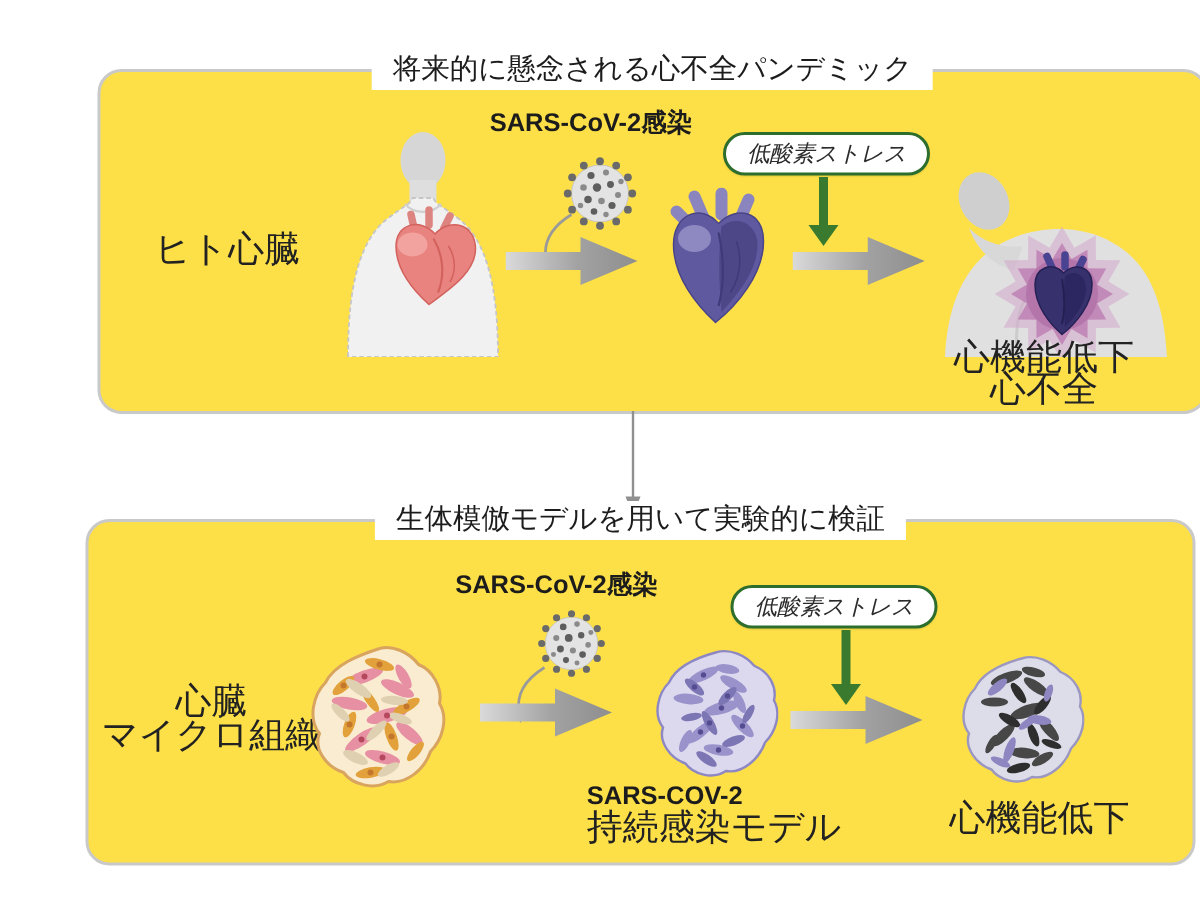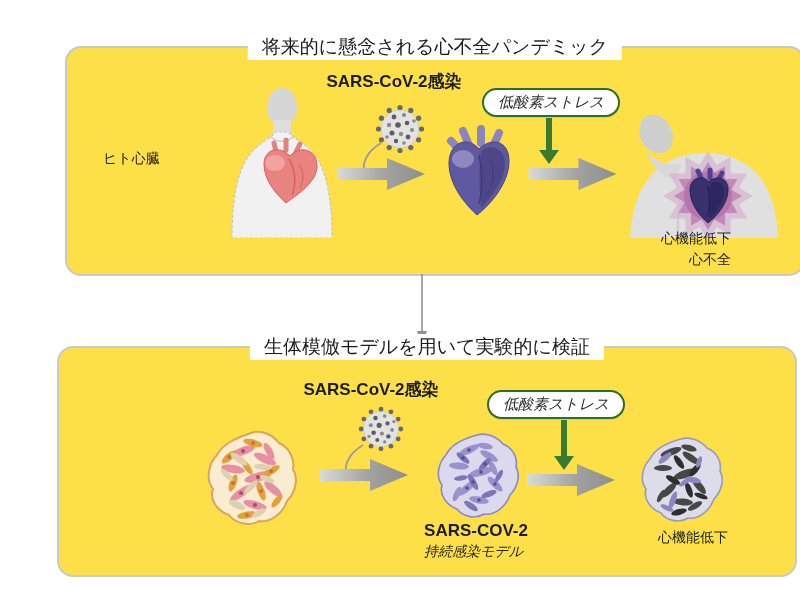--- a/index.html
+++ b/index.html
@@ -2,22 +2,22 @@
 <html><head>
 <meta charset="utf-8">
 <style>
   html,body{margin:0;padding:0;background:#ffffff;}
   body{font-family:"Liberation Sans","DejaVu Sans",sans-serif;color:#1f1f1f;}
   .page{position:relative;width:800px;height:605px;background:#ffffff;overflow:hidden;}
   .abs{position:absolute;}
   .panel{position:absolute;border:2px solid #c9c9c9;border-radius:16px;background:#fde047;margin-left:17px;}
   .panel-title{position:absolute;top:-14px;left:50%;transform:translateX(-50%);
     background:#ffffff;padding:0 14px;font-size:19px;line-height:26px;white-space:nowrap;color:#1c1c1c;}
-  .lbl{font-size:14px;color:#222;white-space:nowrap;}
-  .lbl-center{transform:translateX(-50%);text-align:right;}
+  .lbl{font-size:24px;color:#222;white-space:nowrap;}
+  .lbl-center{transform:translateX(-50%);text-align:center;}
   .bold-lbl{font-size:17px;font-weight:bold;color:#1c1c1c;white-space:nowrap;}
   .badge{position:absolute;box-sizing:border-box;border:2px solid #2d6e2d;border-radius:16px;
     background:#ffffff;font-size:15px;color:#2b2b2b;padding:3px 14px;white-space:nowrap;
     box-shadow:0 1px 1px rgba(0,0,0,0.08);font-style:italic;}
   .two-line{line-height:21px;}
   svg{display:block;}
 </style>
 </head>
 <body>
 
@@ -171,20 +171,24 @@
   <div class="abs" style="left:416px;top:274px;">
     <svg width="12" height="70" viewBox="0 0 12 70">
       <line x1="6" y1="0" x2="6" y2="59" stroke="#909090" stroke-width="1.6"></line>
       <path d="M1,57 L11,57 L6,70 Z" fill="#909090"></path>
     </svg>
   </div>
 
   <div class="panel" style="left:40px;top:346px;width:736px;height:227px;">
     <div class="panel-title">生体模倣モデルを用いて実験的に検証</div>
 
+    <div class="abs lbl lbl-center two-line" style="left:82px;top:108px;line-height:23px;">
+      <div>心臓</div>
+      <div>マイクロ組織</div>
+    </div>
 
     <div class="abs" style="left:144px;top:80px;">
       <svg width="96" height="102" viewBox="0 0 96 100">
         <path d="M48,4 C58,0 70,6 76,14 C86,18 92,30 90,40 C96,50 92,64 84,72 C80,84 68,94 56,92 C46,98 32,94 26,86 C14,82 6,70 10,60 C2,50 6,34 14,26 C20,14 36,8 48,4 Z" fill="#f9ecd0" stroke="#d9a45e" stroke-width="2"></path>
         <g fill="#e78fa3">
           <ellipse cx="40" cy="22" rx="13" ry="4" transform="rotate(-20 40 22)"></ellipse>
           <ellipse cx="62" cy="30" rx="12" ry="4" transform="rotate(25 62 30)"></ellipse>
           <ellipse cx="30" cy="40" rx="12" ry="4" transform="rotate(10 30 40)"></ellipse>
           <ellipse cx="55" cy="48" rx="14" ry="4.5" transform="rotate(-15 55 48)"></ellipse>
           <ellipse cx="70" cy="60" rx="11" ry="4" transform="rotate(40 70 60)"></ellipse>
@@ -319,21 +323,21 @@
             <circle cx="46" cy="68" r="1.8"></circle>
             <circle cx="30" cy="26" r="1.8"></circle>
           <circle cx="52" cy="32" r="1.8"></circle>
             <circle cx="40" cy="50" r="1.8"></circle>
         </g>
       </svg>
     </div>
 
     <div class="abs lbl-center two-line" style="left:417px;top:172px;text-align:left;transform:translateX(-50%);position:absolute;">
       <div class="bold-lbl" style="white-space:nowrap;">SARS-COV-2</div>
-      <div class="lbl" style="white-space:nowrap;font-style:italic;">持続感染モデル</div>
+      <div class="lbl" style="white-space:nowrap;">持続感染モデル</div>
     </div>
 
     <div class="badge" style="left:428px;top:42px;">低酸素ストレス</div>
 
     <div class="abs" style="left:494px;top:72px;">
       <svg width="22" height="50" viewBox="0 0 22 50">
         <rect x="8" y="0" width="6" height="38" fill="#3a7a2e"></rect>
         <path d="M1,36 L21,36 L11,50 Z" fill="#3a7a2e"></path>
       </svg>
     </div>

